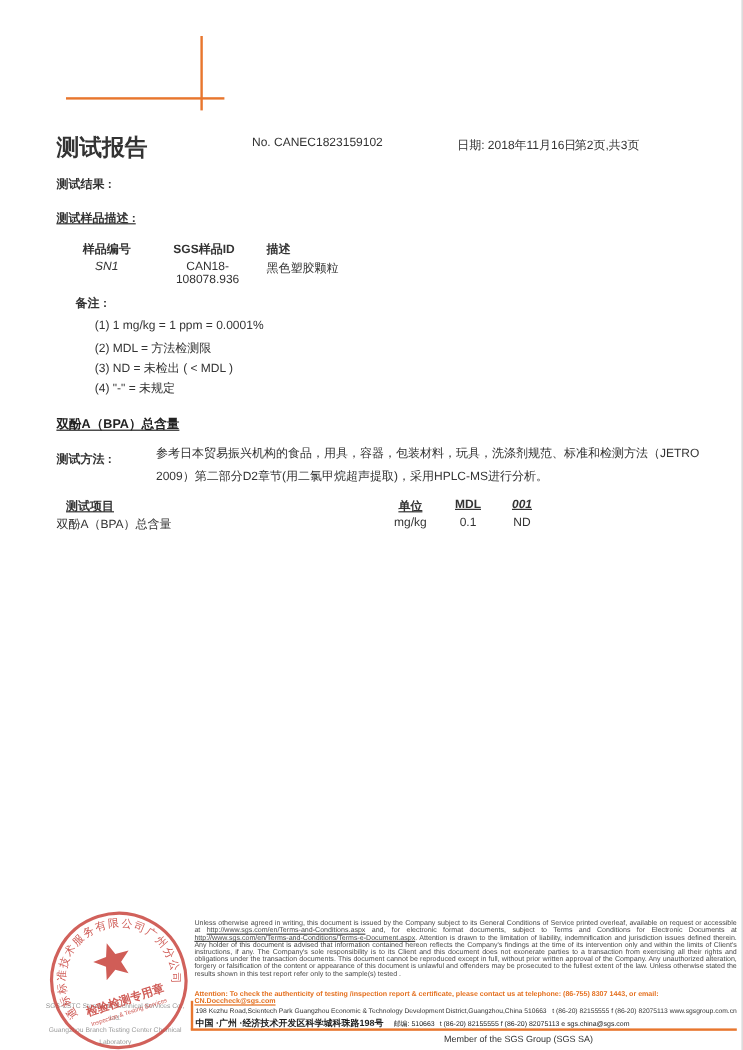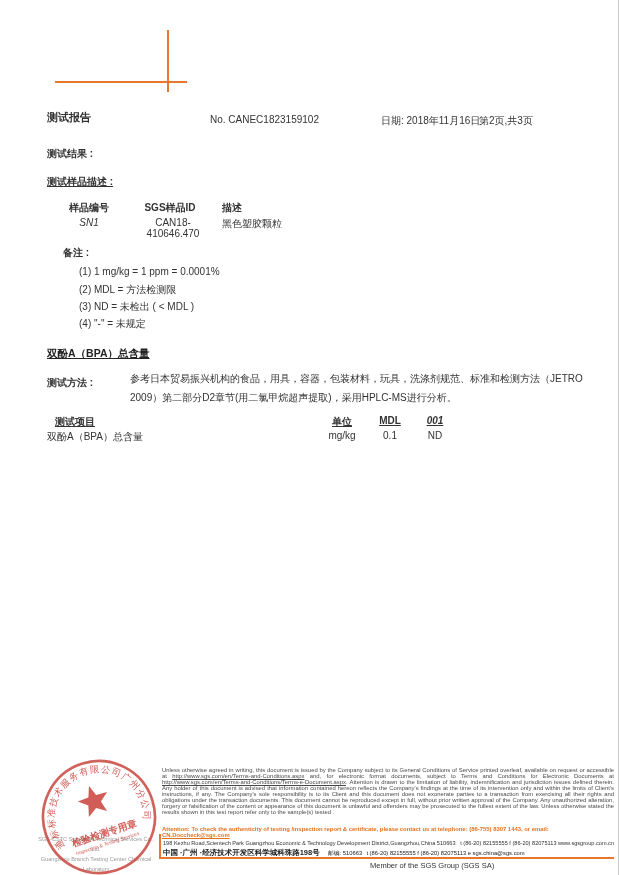--- a/index.html
+++ b/index.html
@@ -11,21 +11,21 @@
   }
   .abs { position:absolute; }
 
   
   .logo-text { font-size:53px; font-weight:bold; color:#8e8e8e; letter-spacing:-3px;
                font-family:"Liberation Sans",sans-serif; transform:scaleY(1.04); }
   .logo-hline { background:#e8762d; height:2px; }
   .logo-vline { background:#e8762d; width:2px; }
 
   
-  .doc-title { font-size:11px; font-weight:bold; color:#333; }
+  .doc-title { font-size:19px; font-weight:bold; color:#333; }
   .hdr-txt { font-size:10px; color:#333; }
 
   .sec-label { font-size:10px; color:#333; font-weight:600; }
   .sec-label-u { font-size:10px; color:#333; font-weight:600; text-decoration:underline; }
   .cell-h { font-size:10px; font-weight:bold; color:#333; }
   .cell-v { font-size:10px; color:#333; }
   .note-line { font-size:10px; color:#333; }
 
   .bpa-title { font-size:10.5px; font-weight:bold; text-decoration:underline; color:#222; }
   .method-text { font-size:10px; color:#333; line-height:18.5px; width:470px; }
@@ -65,21 +65,21 @@
 
   <div class="abs sec-label" style="left:47px; top:147px;">测试结果 :</div>
 
   <div class="abs sec-label-u" style="left:47px; top:175px;">测试样品描述 :</div>
 
   <div class="abs cell-h" style="left:63px; top:201px; width:52px; text-align:center;">样品编号</div>
   <div class="abs cell-h" style="left:130px; top:201px; width:80px; text-align:center;">SGS样品ID</div>
   <div class="abs cell-h" style="left:222px; top:201px;">描述</div>
 
   <div class="abs cell-v" style="left:63px; top:217px; width:52px; text-align:center;font-style:italic;">SN1</div>
-  <div class="abs cell-v" style="left:130px; top:217px; width:86px; text-align:center;">CAN18-410646.470</div>
+  <div class="abs cell-v" style="left:130px; top:217px; width:86px; text-align:center;">CAN18-108078.936</div>
   <div class="abs cell-v" style="left:222px; top:217px;">黑色塑胶颗粒</div>
 
   <div class="abs sec-label" style="left:63px; top:246px;">备注 :</div>
   <div class="abs note-line" style="left:79px; top:266px;">(1) 1 mg/kg = 1 ppm = 0.0001%</div>
   <div class="abs note-line" style="left:79px; top:283px;">(2) MDL = 方法检测限</div>
   <div class="abs note-line" style="left:79px; top:300px;">(3) ND = 未检出 ( &lt; MDL )</div>
   <div class="abs note-line" style="left:79px; top:317px;">(4) "-" = 未规定</div>
 
   <div class="abs bpa-title" style="left:47px; top:347px;">双酚A（BPA）总含量</div>
   <div class="abs sec-label" style="left:47px; top:376px;">测试方法 :</div>

